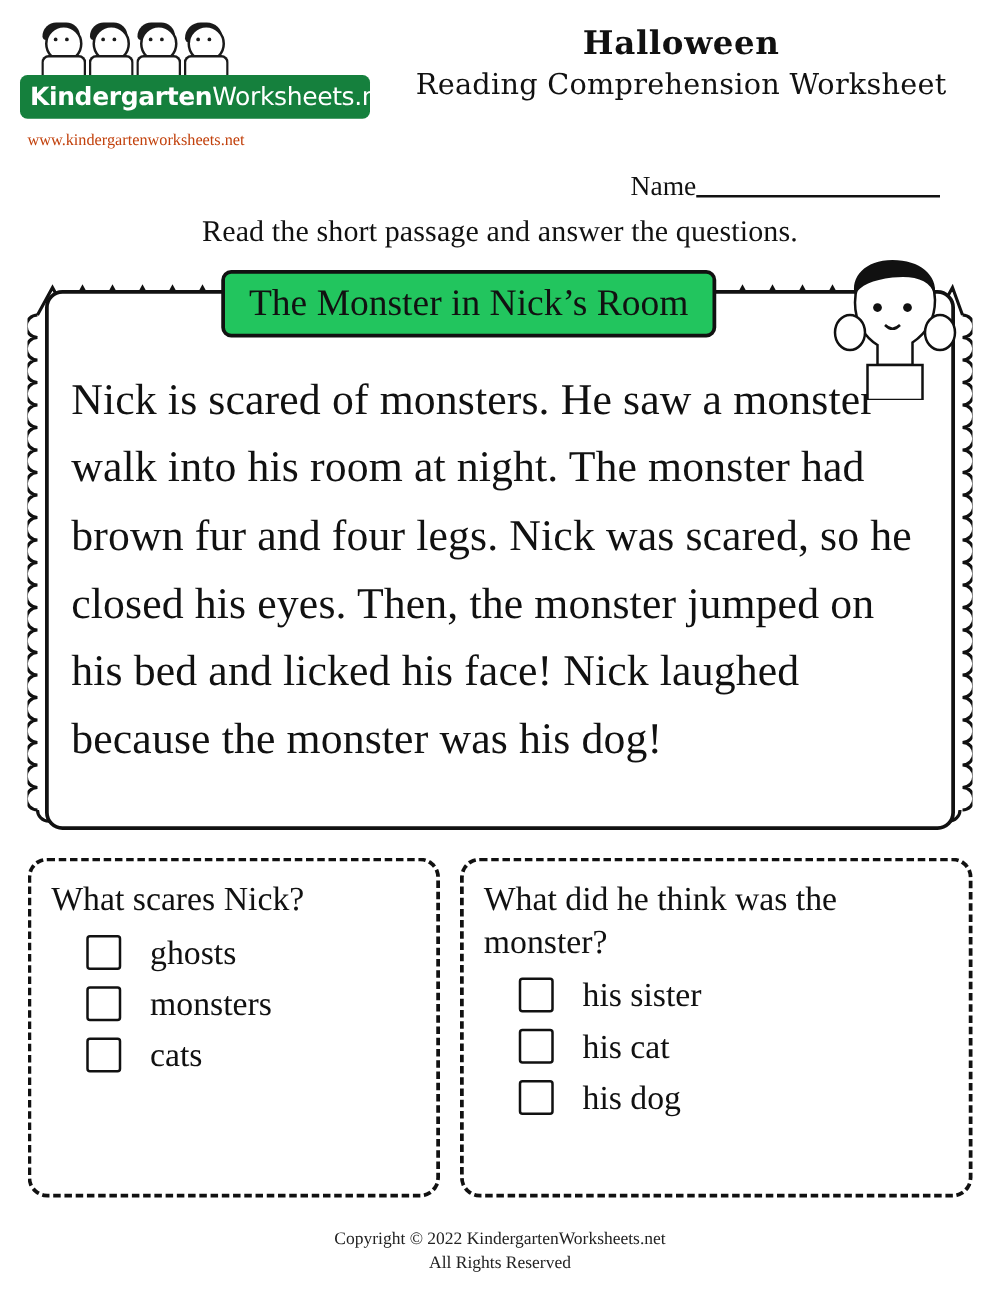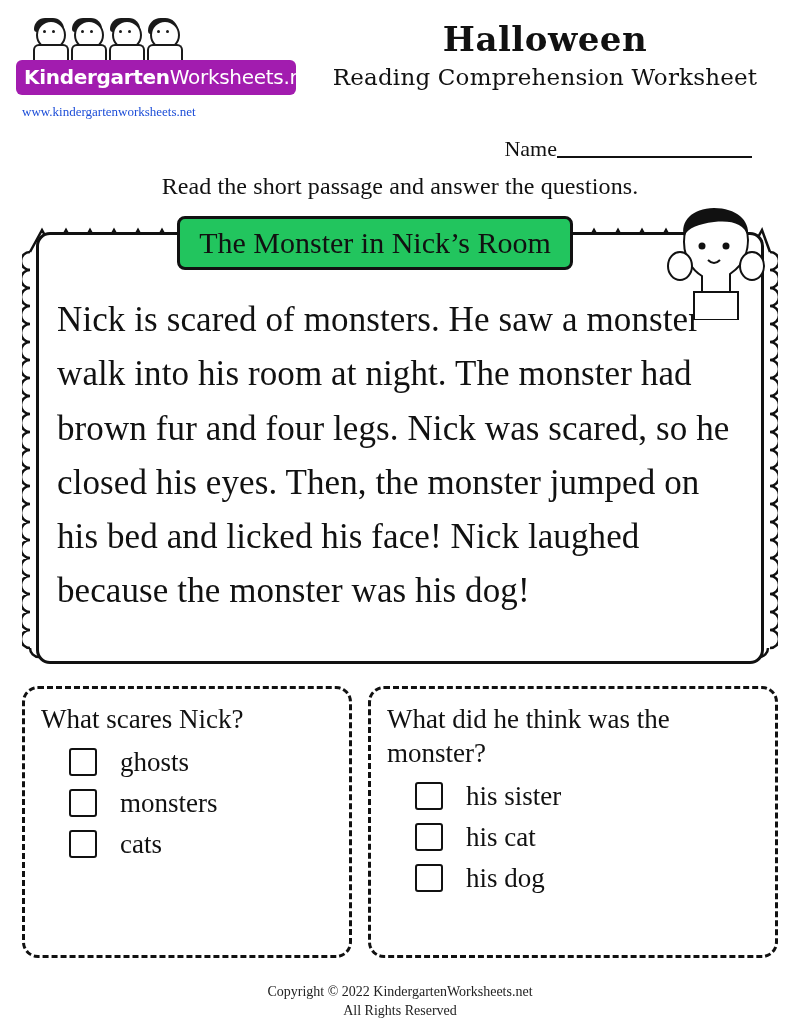--- a/index.html
+++ b/index.html
@@ -81,49 +81,49 @@
     background: #1a1a1a;
   }
   .kid .eye.l { left: 13px; }
   .kid .eye.r { left: 22px; }
   .kid.k1 { left: 0px; }
   .kid.k2 { left: 38px; }
   .kid.k3 { left: 76px; }
   .kid.k4 { left: 114px; }
 
   .logo-bar {
-    background: #a21caf;
+    background: #15803d;
     color: #fff;
     border-radius: 6px;
     padding: 5px 8px 6px 8px;
     font-size: 20px;
     font-weight: bold;
     letter-spacing: -0.3px;
     white-space: nowrap;
     font-family: "DejaVu Sans", sans-serif;
   }
   .logo-bar .thin { font-weight: normal; }
   .logo-url {
     margin-top: 9px;
     margin-left: 6px;
     font-size: 13px;
-    color: #1d4ed8;
+    color: #c2410c;
     font-family: "Liberation Serif", serif;
   }
 
   .title-block {
     position: absolute;
     left: 300px;
     right: 10px;
     top: 22px;
     text-align: center;
   }
   .title-main {
     font-family: "DejaVu Serif", serif;
-    font-size: 34px;
+    font-size: 26px;
     font-weight: bold;
     letter-spacing: 0.5px;
     line-height: 1.05;
   }
   .title-sub {
     font-family: "DejaVu Serif", serif;
     font-size: 23px;
     margin-top: 6px;
     letter-spacing: 0.2px;
   }

